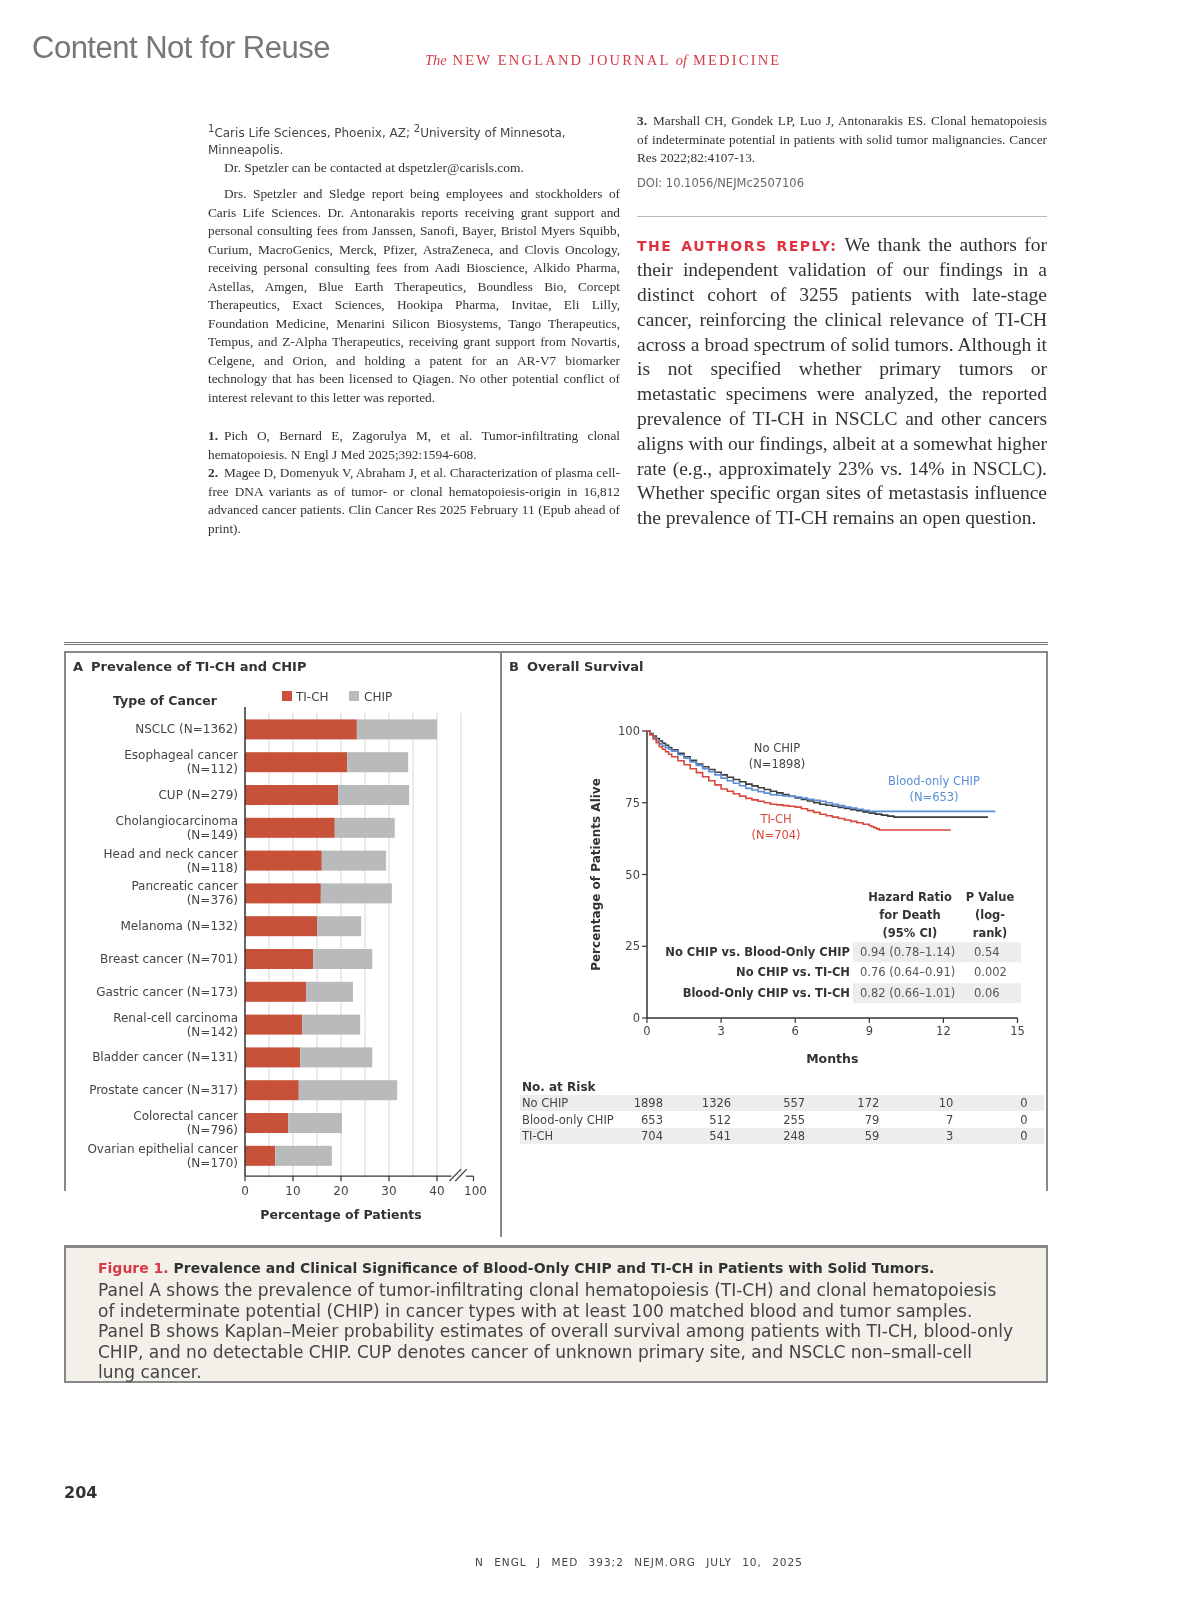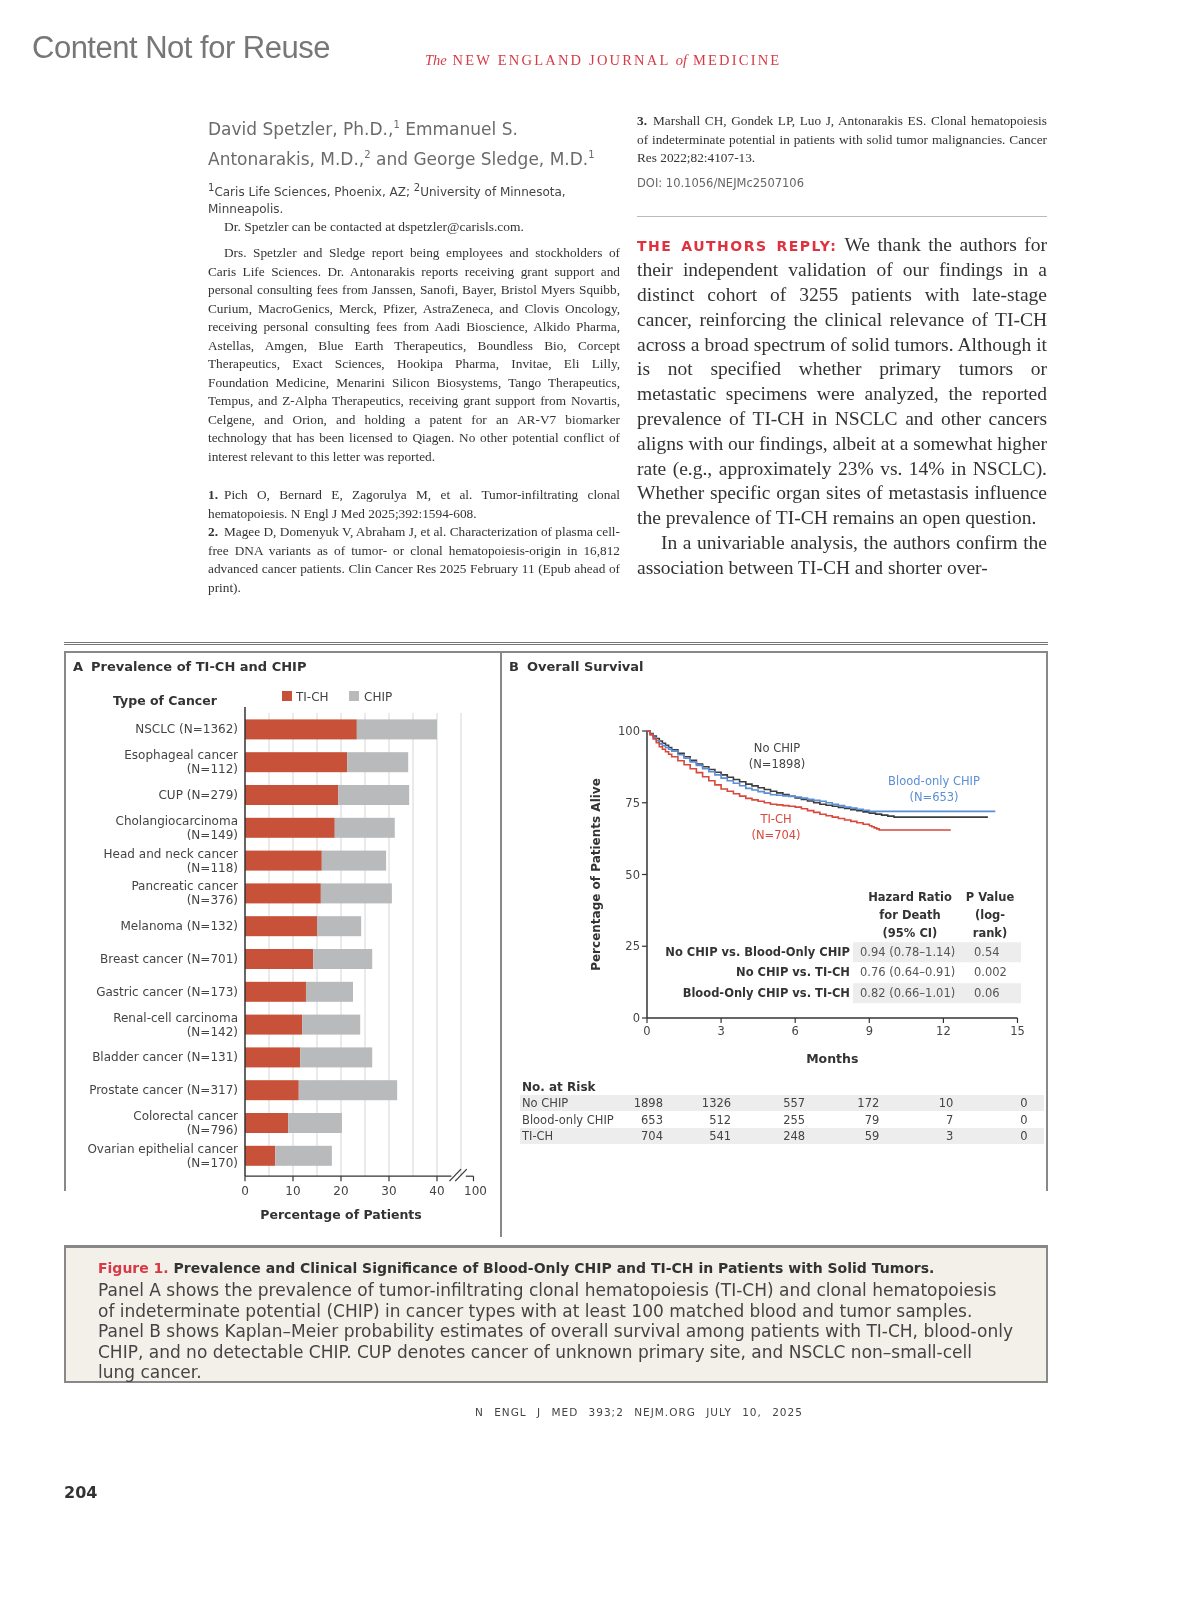--- a/index.html
+++ b/index.html
@@ -36,46 +36,44 @@
   .panel-title { position: absolute; left: 7px; top: 6px; font-family: "DejaVu Sans", sans-serif; font-size: 13px; font-weight: bold; color: #333; }
   .panel-title .letter { margin-right: 8px; }
   svg text { font-family: "DejaVu Sans", sans-serif; }
 
   .caption { position: absolute; left: 0; top: 600px; width: 984px; height: 138px; background: #f3f0ea; border: 2px solid #888; border-top: 3px solid #888; padding: 12px 32px; font-family: "DejaVu Sans", sans-serif; }
   .cap-title { font-size: 14px; font-weight: bold; color: #333; }
   .cap-title .fig-label { color: #d63a45; }
   .cap-body { font-size: 17px; color: #444; line-height: 20.5px; margin-top: 4px; }
 
   .footer-page { position: absolute; left: 64px; top: 1483px; font-family: "DejaVu Sans", sans-serif; font-weight: bold; font-size: 16px; color: #333; }
-  .footer-cite { position: absolute; left: 475px; top: 1406px; font-family: "DejaVu Sans", sans-serif; font-size: 10.5px; color: #444; letter-spacing: 1px; word-spacing: 6px; }
+  .footer-cite { position: absolute; left: 475px; top: 1556px; font-family: "DejaVu Sans", sans-serif; font-size: 10.5px; color: #444; letter-spacing: 1px; word-spacing: 6px; }
 </style>
 </head>
 <body>
 
 <div class="watermark">Content Not for Reuse</div>
 <div class="journal"><i>The</i> <span>NEW ENGLAND JOURNAL</span> <i>of</i> <span>MEDICINE</span></div>
 
 <div class="col-left">
-  <div class="authors">David Spetzler, Ph.D.,<sup>1</sup> Emmanuel S. Antonarakis, M.D.,<sup>2</sup> and George Sledge, M.D.<sup>1</sup></div>
   <div class="affil"><sup>1</sup>Caris Life Sciences, Phoenix, AZ; <sup>2</sup>University of Minnesota, Minneapolis.</div>
   <p class="contact">Dr. Spetzler can be contacted at dspetzler@carisls.com.</p>
   <p class="disclosure">Drs. Spetzler and Sledge report being employees and stockholders of Caris Life Sciences. Dr. Antonarakis reports receiving grant support and personal consulting fees from Janssen, Sanofi, Bayer, Bristol Myers Squibb, Curium, MacroGenics, Merck, Pfizer, AstraZeneca, and Clovis Oncology, receiving personal consulting fees from Aadi Bioscience, Alkido Pharma, Astellas, Amgen, Blue Earth Therapeutics, Boundless Bio, Corcept Therapeutics, Exact Sciences, Hookipa Pharma, Invitae, Eli Lilly, Foundation Medicine, Menarini Silicon Biosystems, Tango Therapeutics, Tempus, and Z-Alpha Therapeutics, receiving grant support from Novartis, Celgene, and Orion, and holding a patent for an AR-V7 biomarker technology that has been licensed to Qiagen. No other potential conflict of interest relevant to this letter was reported.</p>
   <div class="refs">
     <p><b>1.</b><span>Pich O, Bernard E, Zagorulya M, et al. Tumor-infiltrating clonal hematopoiesis. N Engl J Med 2025;392:1594-608.</span></p>
     <p><b>2.</b><span>Magee D, Domenyuk V, Abraham J, et al. Characterization of plasma cell-free DNA variants as of tumor- or clonal hematopoiesis-origin in 16,812 advanced cancer patients. Clin Cancer Res 2025 February 11 (Epub ahead of print).</span></p>
   </div>
 </div>
 
 <div class="col-right">
   <p class="ref3"><b>3.</b><span>Marshall CH, Gondek LP, Luo J, Antonarakis ES. Clonal hematopoiesis of indeterminate potential in patients with solid tumor malignancies. Cancer Res 2022;82:4107-13.</span></p>
   <p class="doi">DOI: 10.1056/NEJMc2507106</p>
   <div class="divider"></div>
   <div class="reply">
     <p><span class="lead">THE AUTHORS REPLY:</span><span> We thank the authors for their independent validation of our findings in a distinct cohort of 3255 patients with late-stage cancer, reinforcing the clinical relevance of TI-CH across a broad spectrum of solid tumors. Although it is not specified whether primary tumors or metastatic specimens were analyzed, the reported prevalence of TI-CH in NSCLC and other cancers aligns with our findings, albeit at a somewhat higher rate (e.g., approximately 23% vs. 14% in NSCLC). Whether specific organ sites of metastasis influence the prevalence of TI-CH remains an open question.</span></p>
-    <p>In a univariable analysis, the authors confirm the association between TI-CH and shorter over-</p>
   </div>
 </div>
 
 <div class="figure">
   <div class="fig-inner">
     <div class="panelA">
       <div class="panel-title"><span class="letter">A</span><span>Prevalence of TI-CH and CHIP</span></div>
       <svg id="barSvg" width="434" height="584" style="position:absolute;left:0;top:0;">
           <text x="47" y="52" font-size="12.5" font-weight="bold" fill="#333">Type of Cancer</text>
           <rect x="216" y="38" width="10" height="10" fill="#c8513a"></rect>

